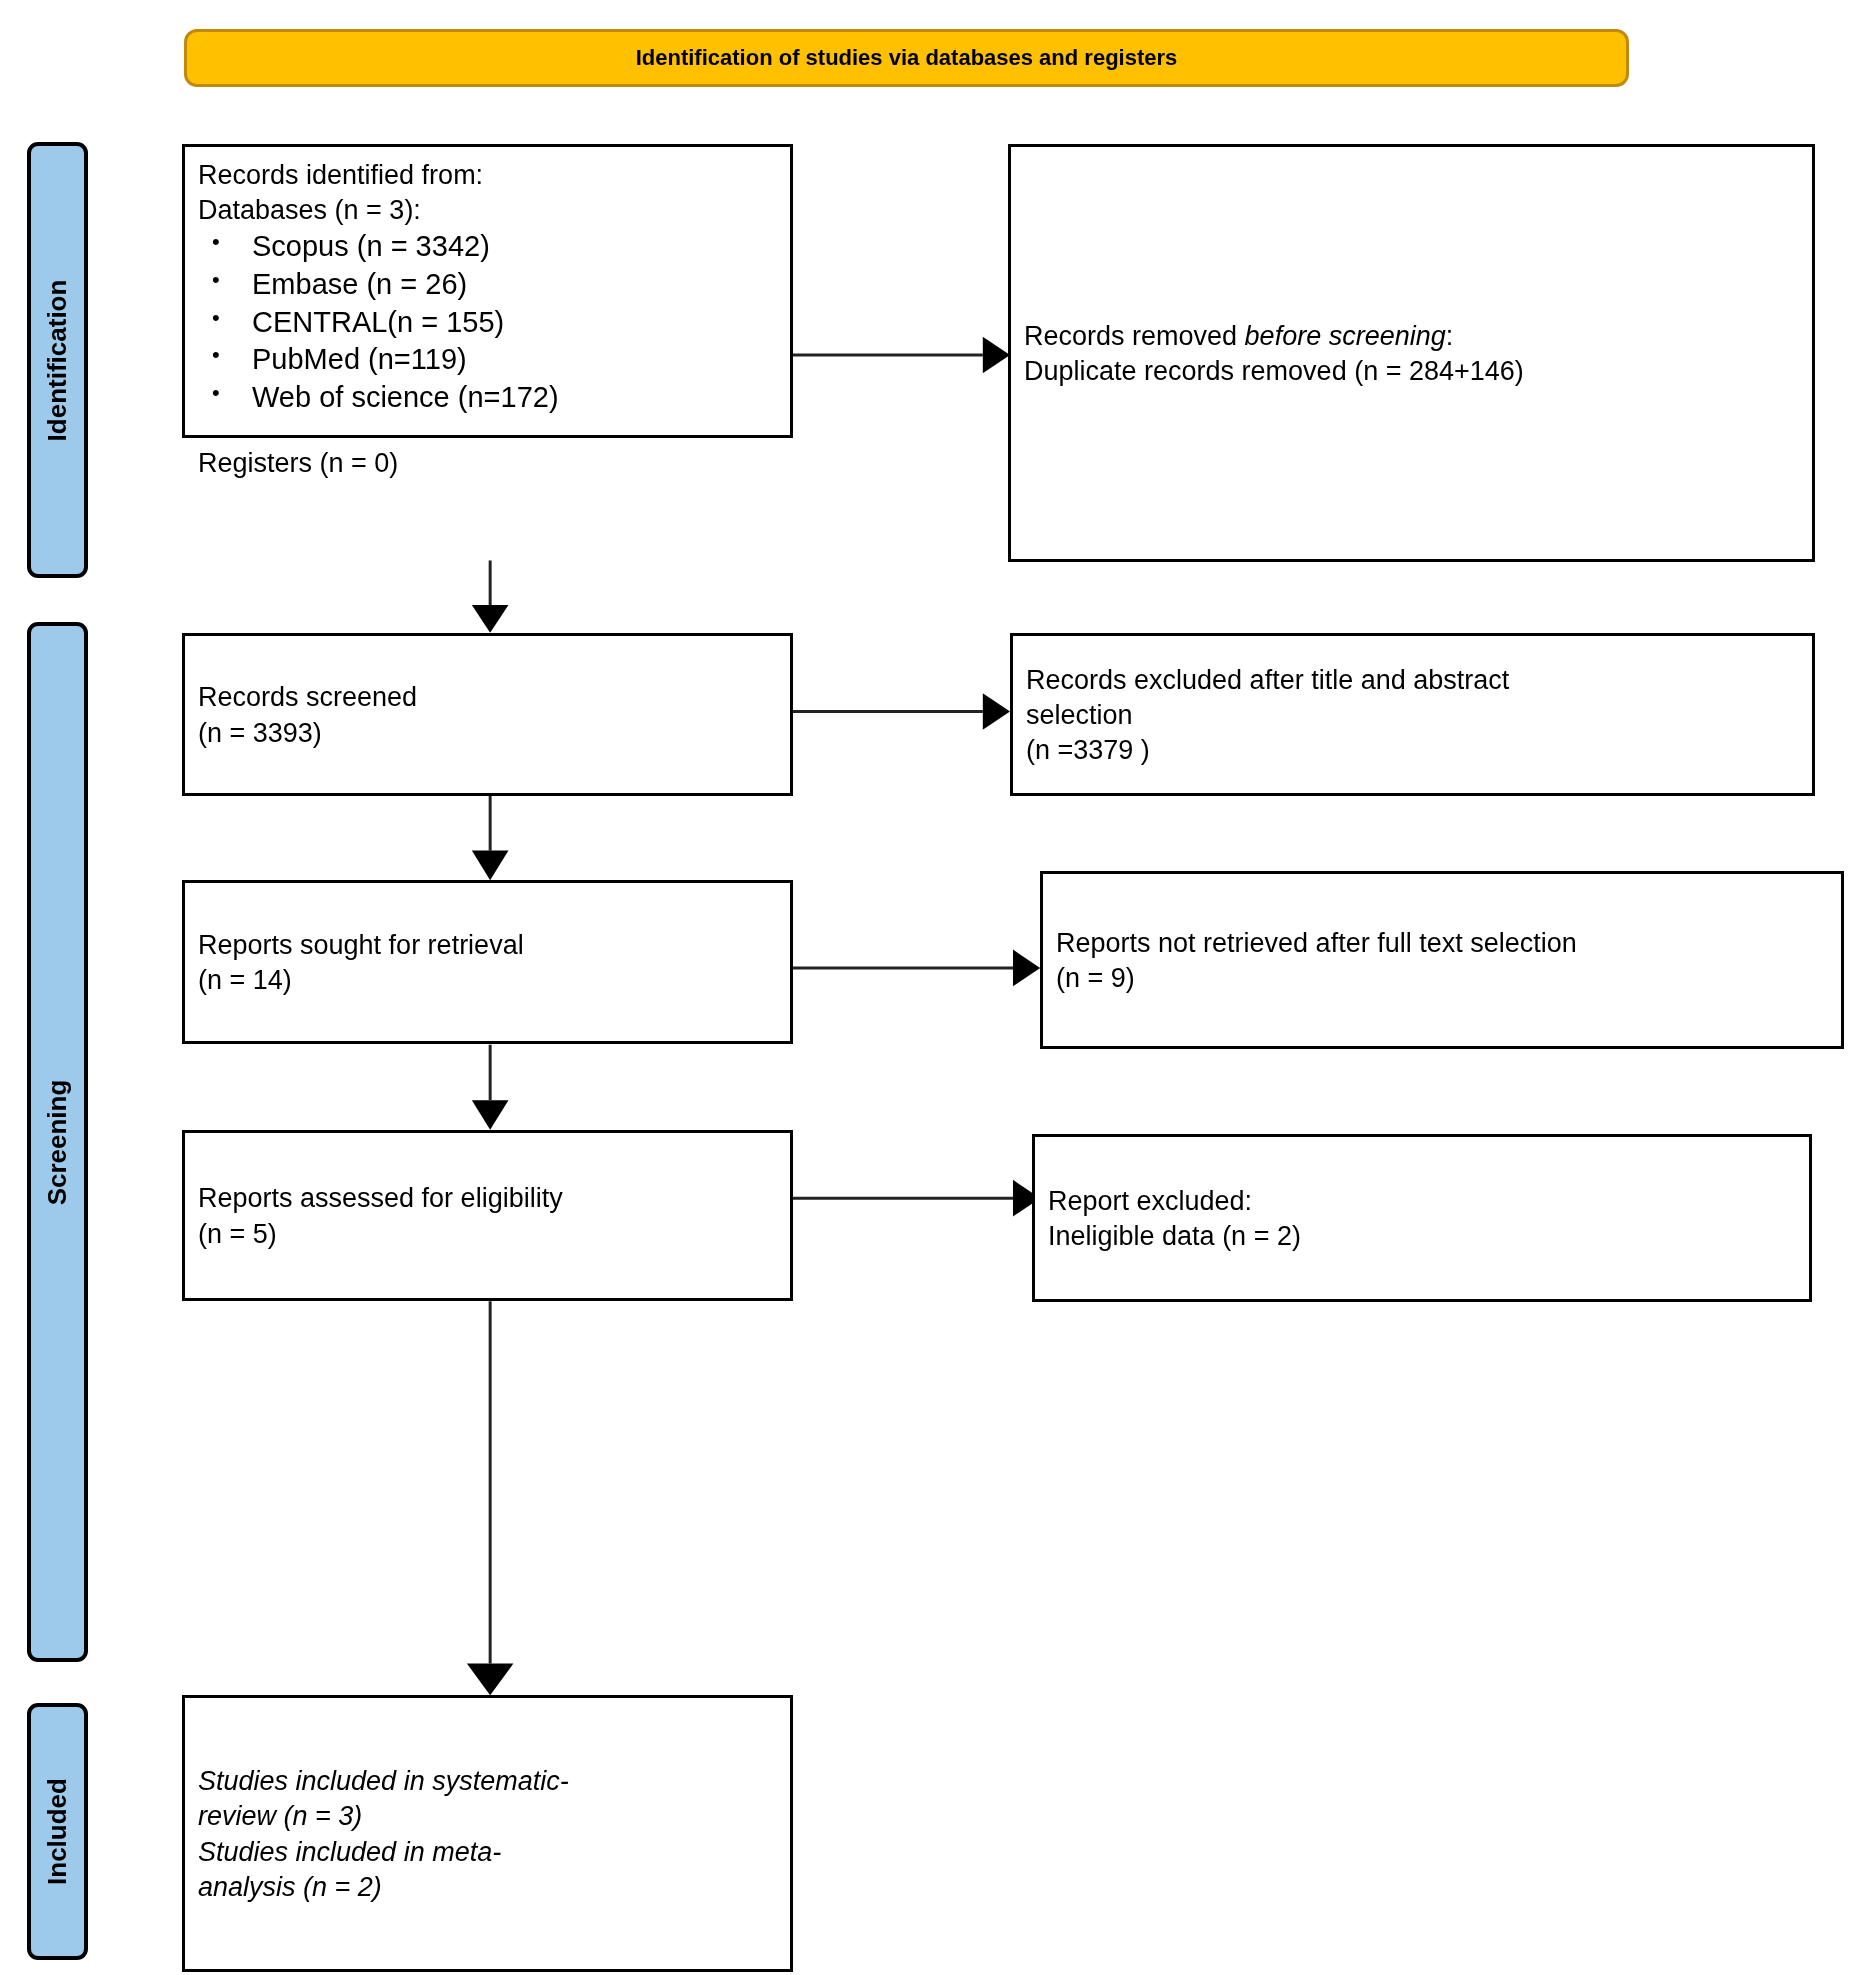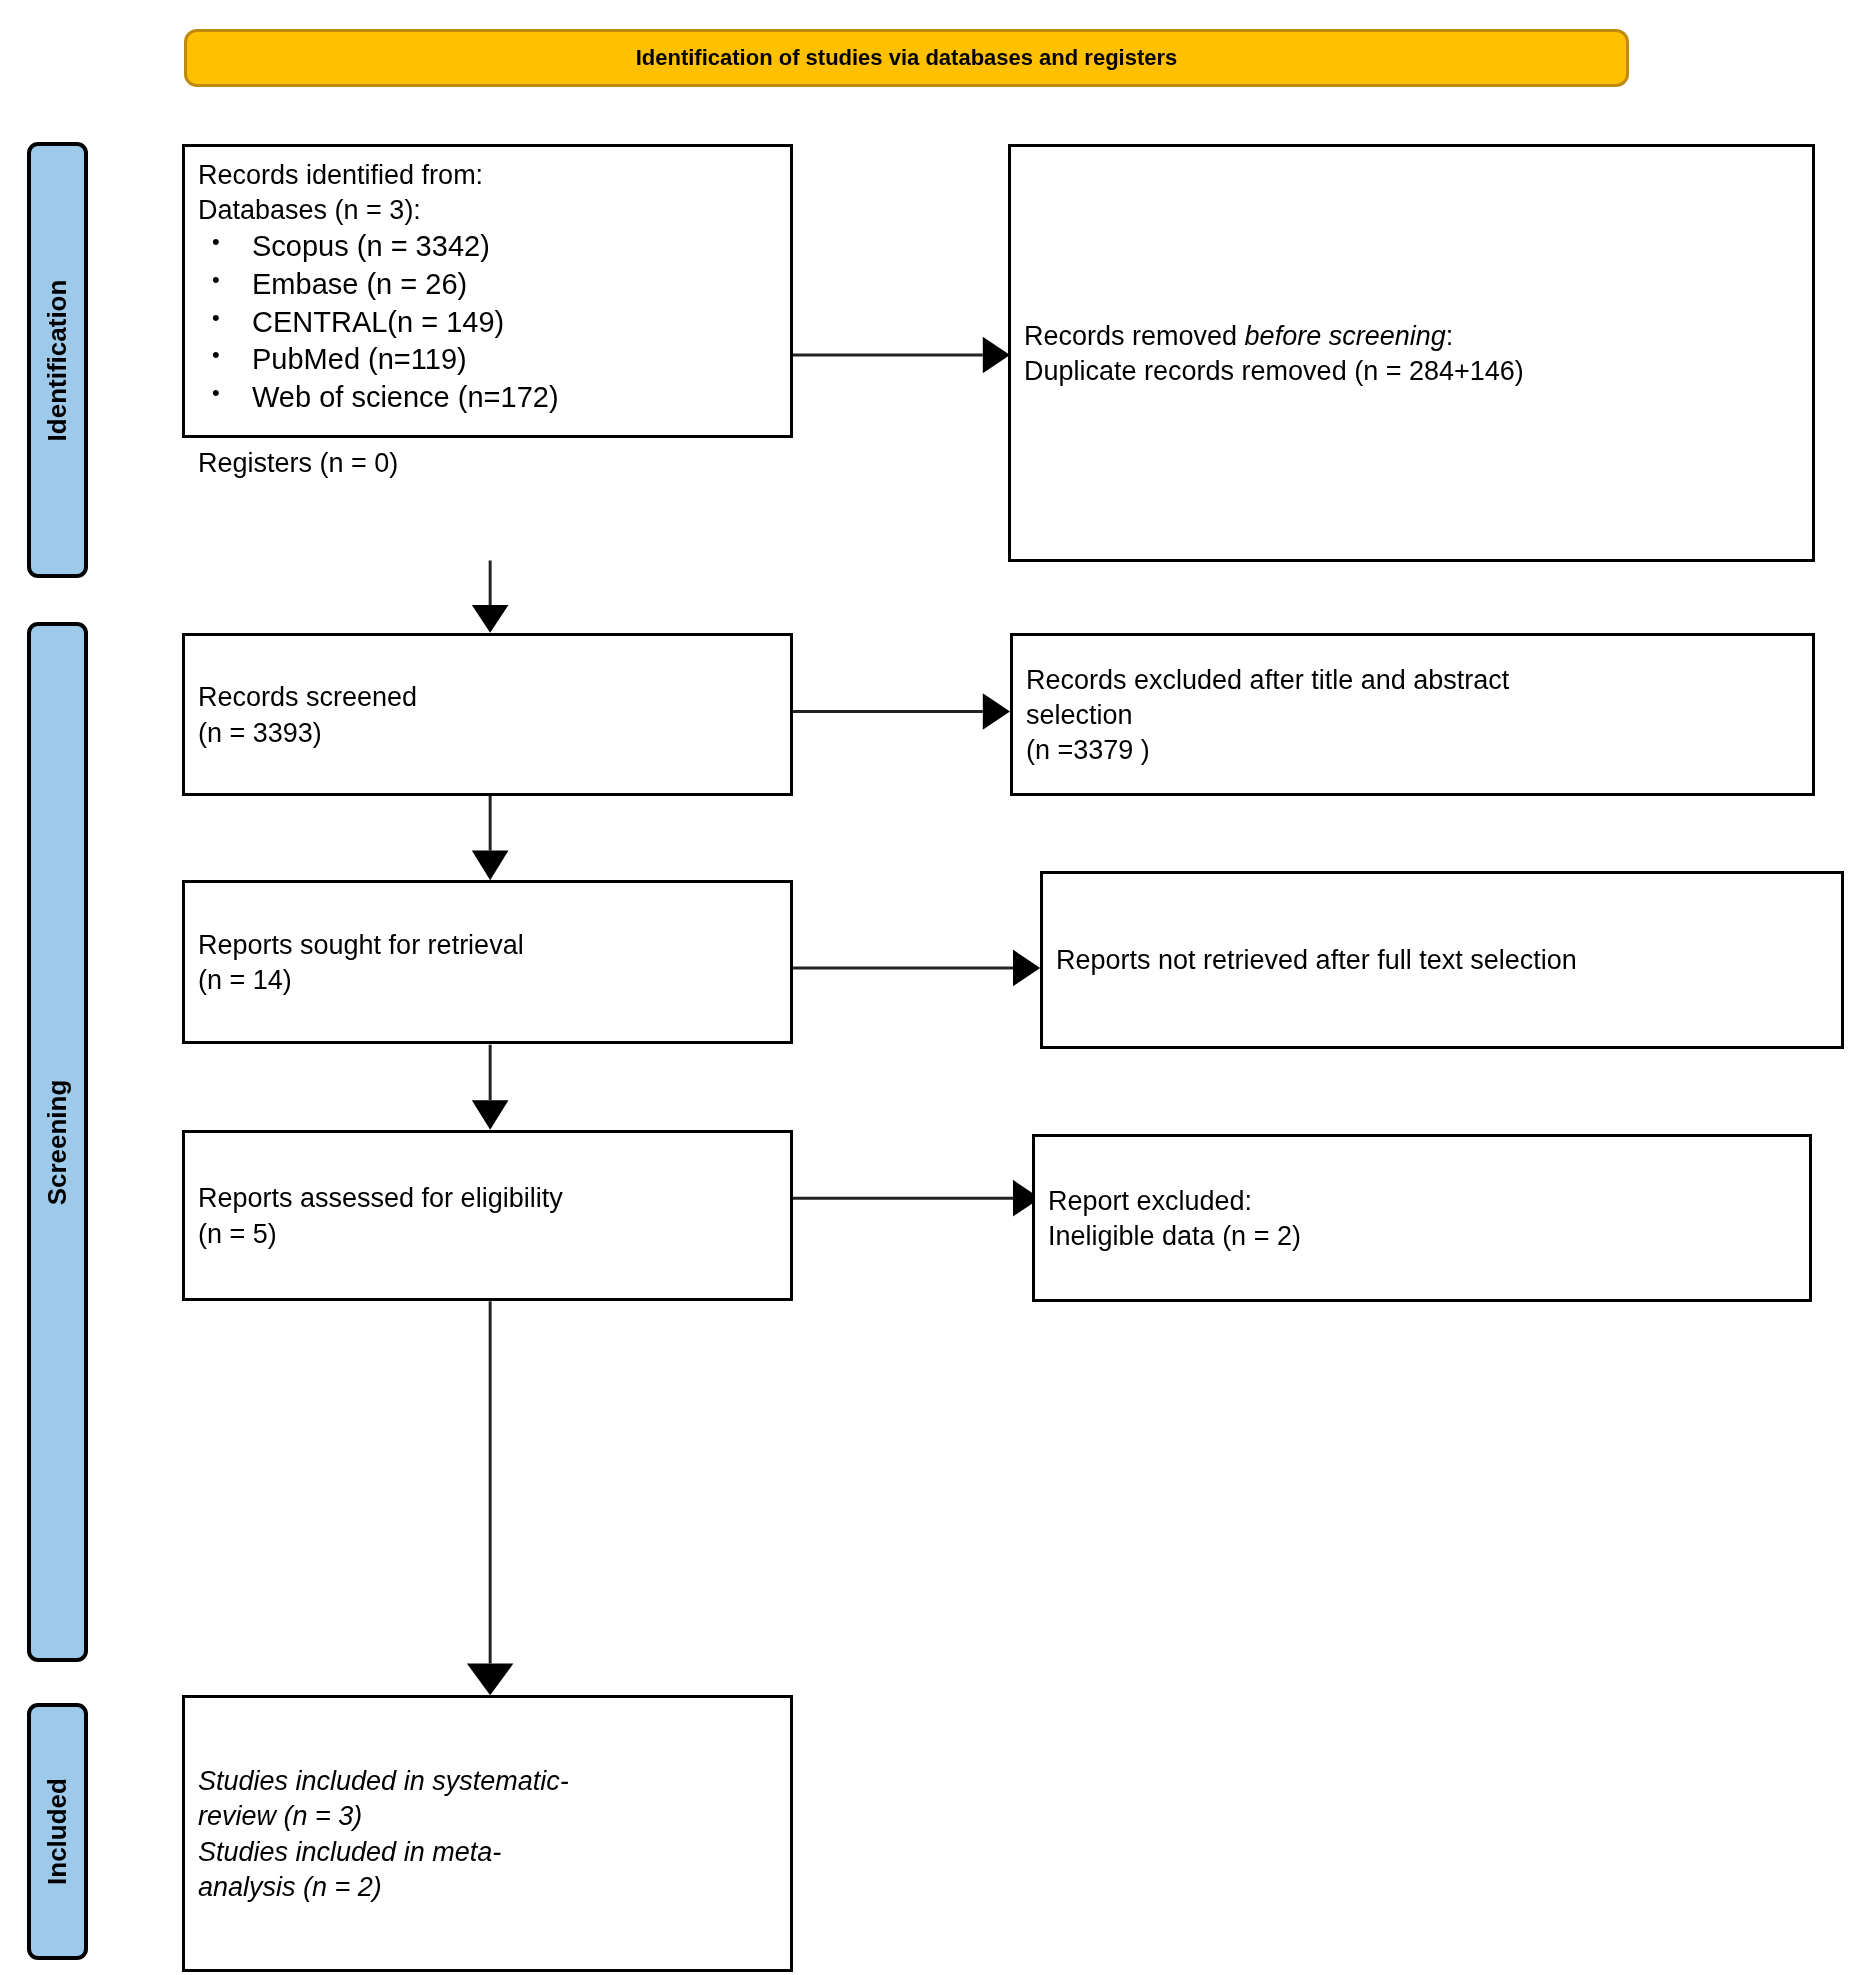--- a/index.html
+++ b/index.html
@@ -172,21 +172,21 @@
       <polygon points="943,3360 1037,3360 990,3424" fill="#000000"></polygon>
     </g>
   </svg>
 
   <div class="pbox" style="left:182px; top:144px; width:611px; height:294px;">
     <div class="ptext">Records identified from:</div>
     <div class="ptext">Databases (n = 3):</div>
     <ul class="blist">
       <li>Scopus (n = 3342)</li>
       <li>Embase (n = 26)</li>
-      <li>CENTRAL(n = 149)</li>
+      <li>CENTRAL(n = 155)</li>
       <li>PubMed (n=119)</li>
       <li>Web of science (n=172)</li>
     </ul>
     <div class="spacer-line"></div>
     <div class="ptext">Registers (n = 0)</div>
   </div>
 
   <div class="pbox" style="left:1008px; top:144px; width:807px; height:418px; display:flex; align-items:center;">
     <div style="width:100%;">
       <div class="ptext"><span>Records removed </span><span class="ital">before screening</span><span>:</span></div>
@@ -212,20 +212,21 @@
   <div class="pbox" style="left:182px; top:880px; width:611px; height:164px; display:flex; align-items:center;">
     <div style="width:100%;">
       <div class="ptext">Reports sought for retrieval</div>
       <div class="ptext">(n = 14)</div>
     </div>
   </div>
 
   <div class="pbox" style="left:1040px; top:871px; width:804px; height:178px; display:flex; align-items:center;">
     <div style="width:100%;">
       <div class="ptext">Reports not retrieved after full text selection</div>
+      <div class="ptext">(n = 9)</div>
     </div>
   </div>
 
   <div class="pbox" style="left:182px; top:1130px; width:611px; height:171px; display:flex; align-items:center;">
     <div style="width:100%;">
       <div class="ptext">Reports assessed for eligibility</div>
       <div class="ptext">(n = 5)</div>
     </div>
   </div>
 

